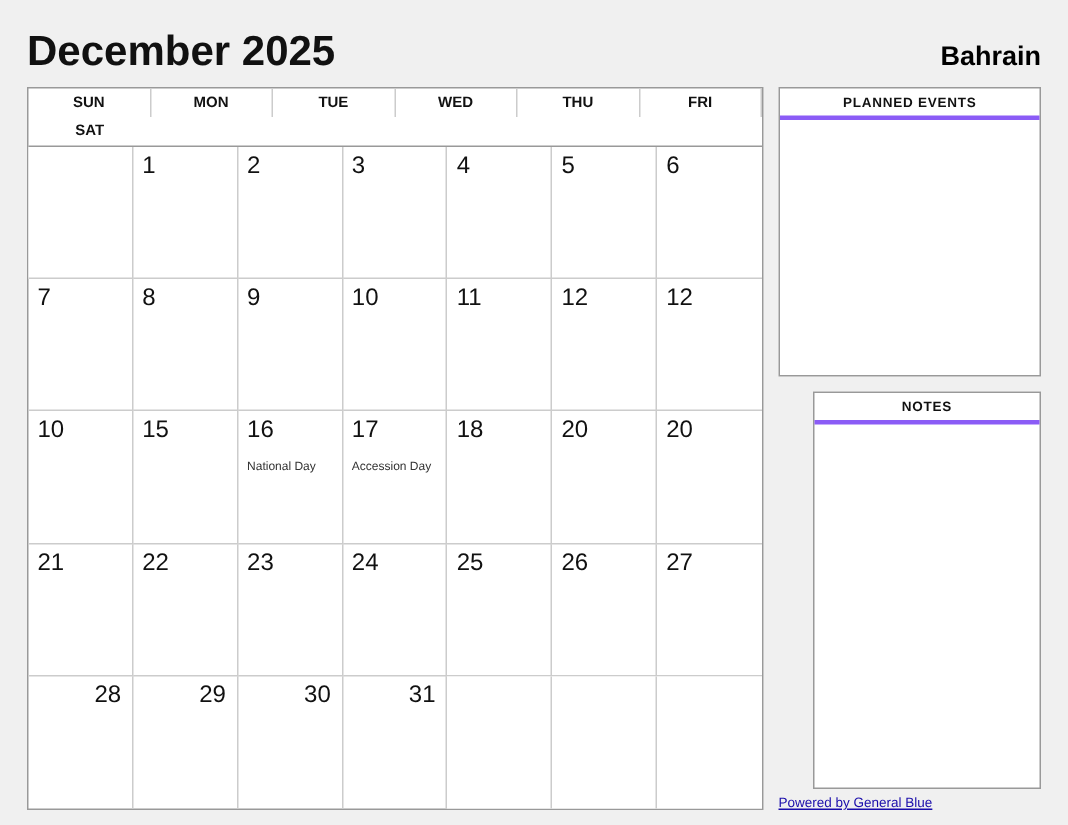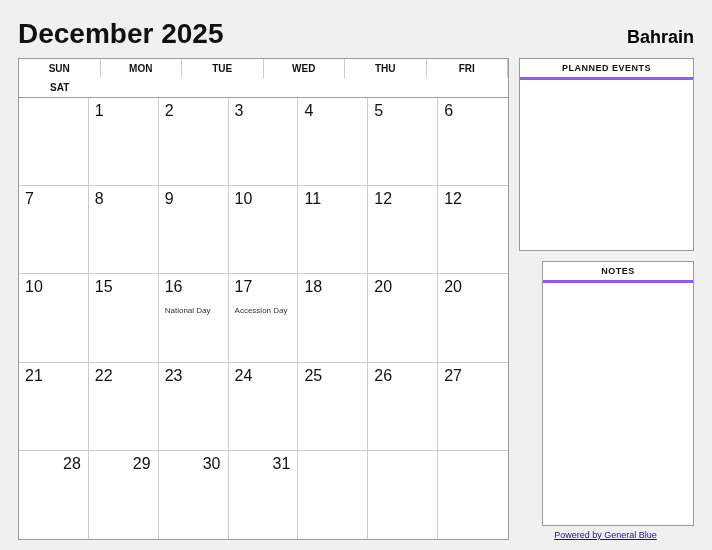--- a/index.html
+++ b/index.html
@@ -120,21 +120,21 @@
     .sidebar-notes {
       border: 1px solid #999;
       background: #fff;
       flex: 1;
       margin-left: 23px;
     }
     .sidebar-notes-content {
       height: 130px;
     }
     .footer {
-      text-align: center;
+      text-align: left;
       font-size: 9px;
       padding-top: 4px;
       padding-right: 2px;
     }
     .footer a {
       color: #1a0dab;
       text-decoration: underline;
     }
   </style>
 </head>

